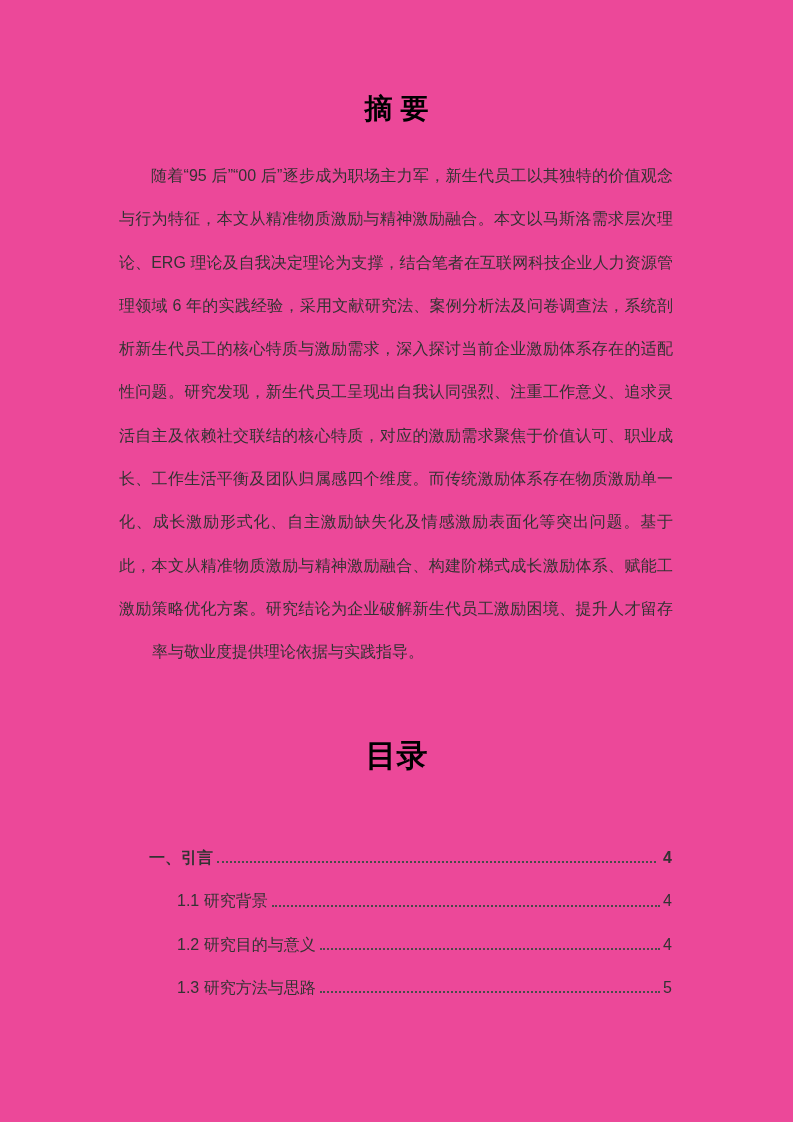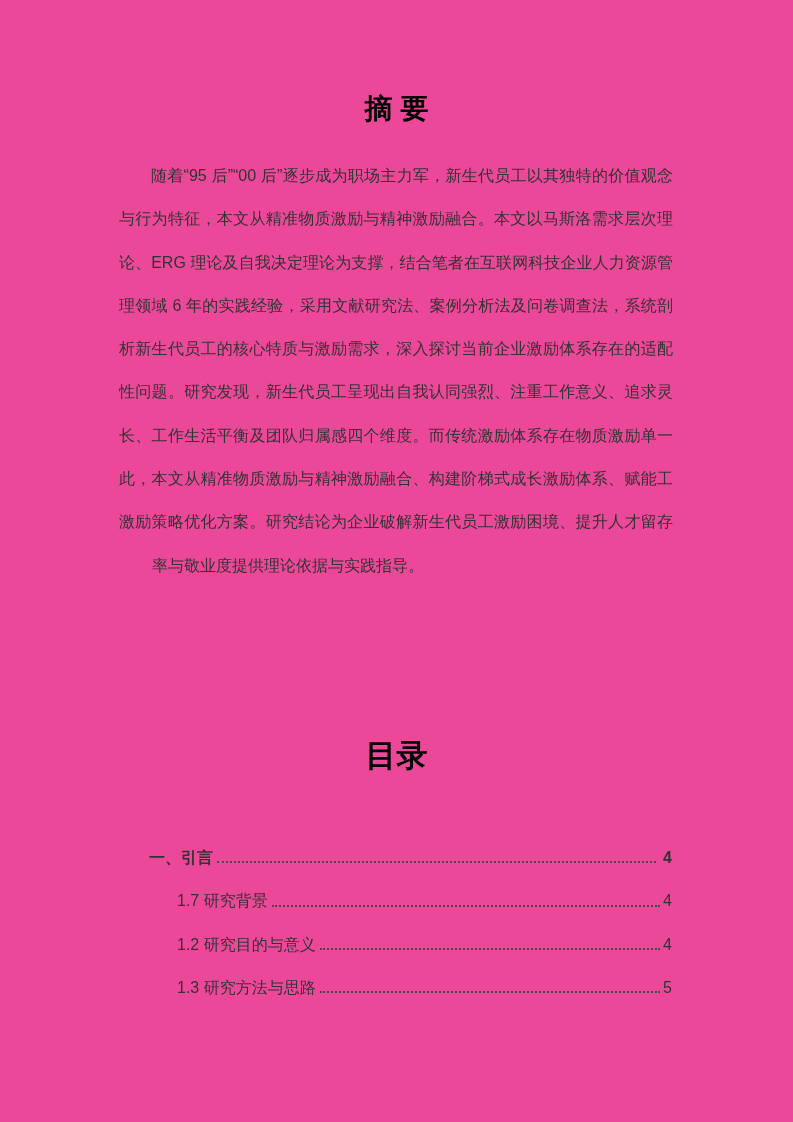--- a/index.html
+++ b/index.html
@@ -93,38 +93,40 @@
 
   <h1 class="abstract-title">摘 要</h1>
 
   <div class="abstract-body">
     <div class="bline indent">随着“95 后”“00 后”逐步成为职场主力军，新生代员工以其独特的价值观念</div>
     <div class="bline">与行为特征，本文从精准物质激励与精神激励融合。本文以马斯洛需求层次理</div>
     <div class="bline">论、ERG 理论及自我决定理论为支撑，结合笔者在互联网科技企业人力资源管</div>
     <div class="bline">理领域 6 年的实践经验，采用文献研究法、案例分析法及问卷调查法，系统剖</div>
     <div class="bline">析新生代员工的核心特质与激励需求，深入探讨当前企业激励体系存在的适配</div>
     <div class="bline">性问题。研究发现，新生代员工呈现出自我认同强烈、注重工作意义、追求灵</div>
+    <div class="bline">活自主及依赖社交联结的核心特质，对应的激励需求聚焦于价值认可、职业成</div>
     <div class="bline">长、工作生活平衡及团队归属感四个维度。而传统激励体系存在物质激励单一</div>
+    <div class="bline">化、成长激励形式化、自主激励缺失化及情感激励表面化等突出问题。基于</div>
     <div class="bline">此，本文从精准物质激励与精神激励融合、构建阶梯式成长激励体系、赋能工</div>
     <div class="bline">激励策略优化方案。研究结论为企业破解新生代员工激励困境、提升人才留存</div>
     <div class="bline last">率与敬业度提供理论依据与实践指导。</div>
   </div>
 
   <h2 class="toc-title">目录</h2>
 
   <div class="toc-list">
 
     <div class="toc-row level1">
       <span class="toc-label">一、引言</span>
       <span class="leader"></span>
       <span class="toc-page">4</span>
     </div>
 
     <div class="toc-row level2">
-      <span class="toc-label">1.7 研究背景</span>
+      <span class="toc-label">1.1 研究背景</span>
       <span class="leader"></span>
       <span class="toc-page">4</span>
     </div>
 
     <div class="toc-row level2">
       <span class="toc-label">1.2 研究目的与意义</span>
       <span class="leader"></span>
       <span class="toc-page">4</span>
     </div>
 

